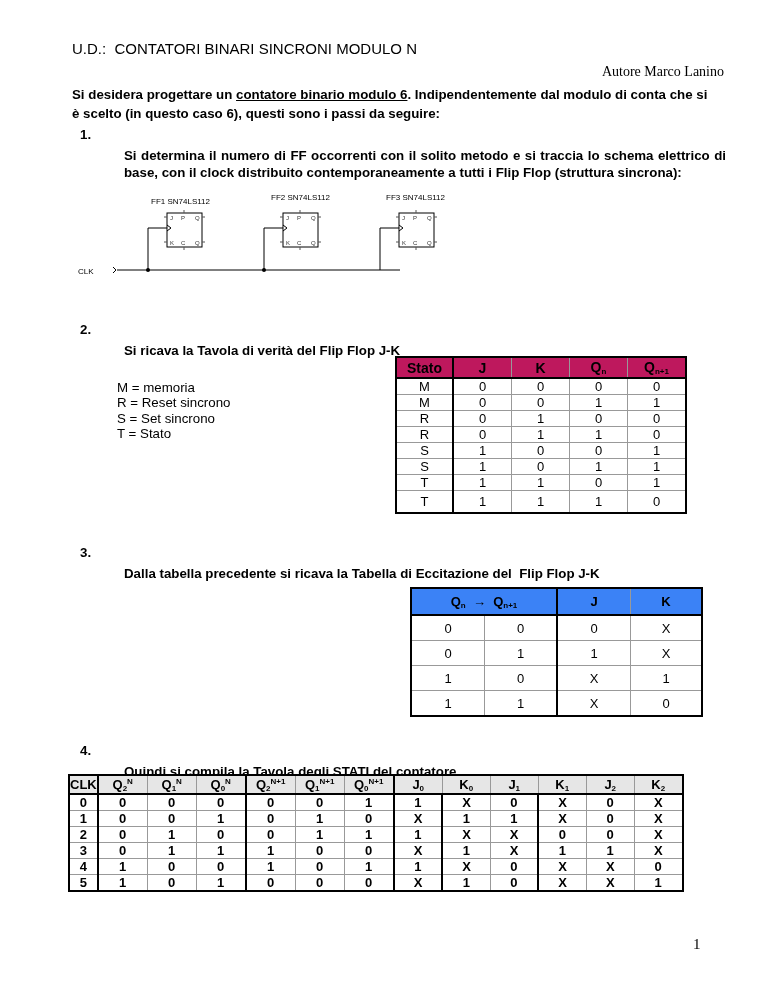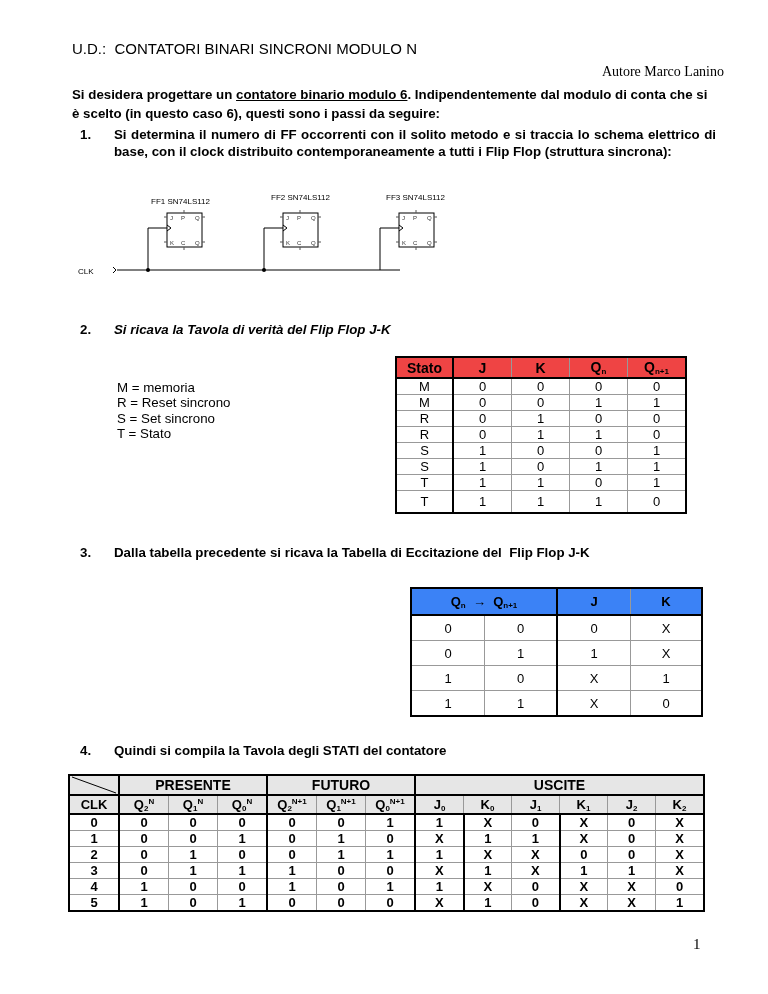--- a/index.html
+++ b/index.html
@@ -6,26 +6,26 @@
   body { width:768px; height:994px; position:relative; overflow:hidden; font-family:"Liberation Sans", sans-serif; color:#000; }
   .abs { position:absolute; }
   .title { left:72px; top:40px; font-size:15px; }
   .title .ud { font-weight:normal; }
   .title .main { font-weight:normal; }
   .author { right:44px; top:64px; font-family:"Liberation Serif", serif; font-size:14px; }
   .intro { left:72px; top:85px; width:640px; font-size:13.3px; font-weight:bold; line-height:19px; }
   .intro u { text-decoration:underline; }
   .step { font-size:13.3px; font-weight:bold; line-height:16.5px; }
   .step .num { position:absolute; left:0; }
-  .step .txt { position:absolute; left:34px; text-align:justify; }
+  .step .txt { position:absolute; left:44px; text-align:justify;margin-top:21px; }
   .legend { left:117px; top:380px; font-size:13.3px; line-height:15.3px; }
   table { border-collapse:collapse; }
   .tv { left:395px; top:356px; font-size:13px; }
   .tv td, .tv th { border:1px solid #999; text-align:center; padding:0; height:15px; }
-  .tv th { background:#ef4444; font-weight:bold; font-size:14px; height:19px; border-bottom:2px solid #000; }
+  .tv th { background:#be185d; font-weight:bold; font-size:14px; height:19px; border-bottom:2px solid #000; }
   .tv { border:2px solid #000; }
   .tv .c0 { width:55px; border-right:2px solid #000; }
   .tv .cx { width:57px; }
   .tv tr.last td { height:21px; }
   .ec { left:410px; top:587px; font-size:13px; border:2px solid #000; }
   .ec td, .ec th { border:1px solid #999; text-align:center; height:24px; padding:0; }
   .ec th { background:#3b82f6; font-weight:bold; font-size:13px; height:25px; border-bottom:2px solid #000; }
   .ec .split { border-right:2px solid #000; }
   .st { left:68px; top:774px; font-size:13px; font-weight:bold; border:2px solid #000; }
   .st td, .st th { border:1px solid #999; text-align:center; padding:0; height:15px; }
@@ -106,21 +106,21 @@
       <text x="343" y="35">P</text>
       <text x="357" y="35">Q</text>
     <text x="332" y="60">K</text>
       <text x="343" y="60">C</text>
       <text x="357" y="60">Q</text>
   </g>
 </svg>
 
 <div class="abs step" style="left:80px; top:322px; width:600px;">
   <span class="num">2.</span>
-  <span class="txt" style="white-space:nowrap;font-style:italic;">Si ricava la Tavola di verità del Flip Flop J-K</span>
+  <span class="txt" style="white-space:nowrap;">Si ricava la Tavola di verità del Flip Flop J-K</span>
 </div>
 
 <div class="abs legend">
   <div>M = memoria</div>
   <div>R = Reset sincrono</div>
   <div>S = Set sincrono</div>
   <div>T = Stato</div>
 </div>
 
 <table class="abs tv">
@@ -238,30 +238,20 @@
     </tbody>
 </table>
 
 <div class="abs step" style="left:80px; top:743px; width:600px;">
   <span class="num">4.</span>
   <span class="txt" style="white-space:nowrap;">Quindi si compila la Tavola degli STATI del contatore</span>
 </div>
 
 <table class="abs st">
   <thead>
-    <tr class="h1">
-      <th style="width:48px; padding:0;" class="br">
-        <svg width="48" height="18" style="display:block">
-            <line x1="2" y1="1" x2="46" y2="17" stroke="#000" stroke-width="1"></line>
-          </svg>
-      </th>
-      <th colspan="3" class="br">PRESENTE</th>
-      <th colspan="3" class="br">FUTURO</th>
-      <th colspan="6">USCITE</th>
-    </tr>
     <tr class="h2" id="st-h2">
       <th class="br">CLK</th>
     <th style="width: 48px;"><span>Q</span><sub>2</sub><sup>N</sup></th>
         <th style="width: 48px;"><span>Q</span><sub>1</sub><sup>N</sup></th>
         <th class="br" style="width: 48px;"><span>Q</span><sub>0</sub><sup>N</sup></th>
         <th style="width: 48px;"><span>Q</span><sub>2</sub><sup>N+1</sup></th>
         <th style="width: 48px;"><span>Q</span><sub>1</sub><sup>N+1</sup></th>
         <th class="br" style="width: 48px;"><span>Q</span><sub>0</sub><sup>N+1</sup></th>
         <th style="width: 47px;"><span>J</span><sub>0</sub><sup></sup></th>
         <th style="width: 47px;"><span>K</span><sub>0</sub><sup></sup></th>

